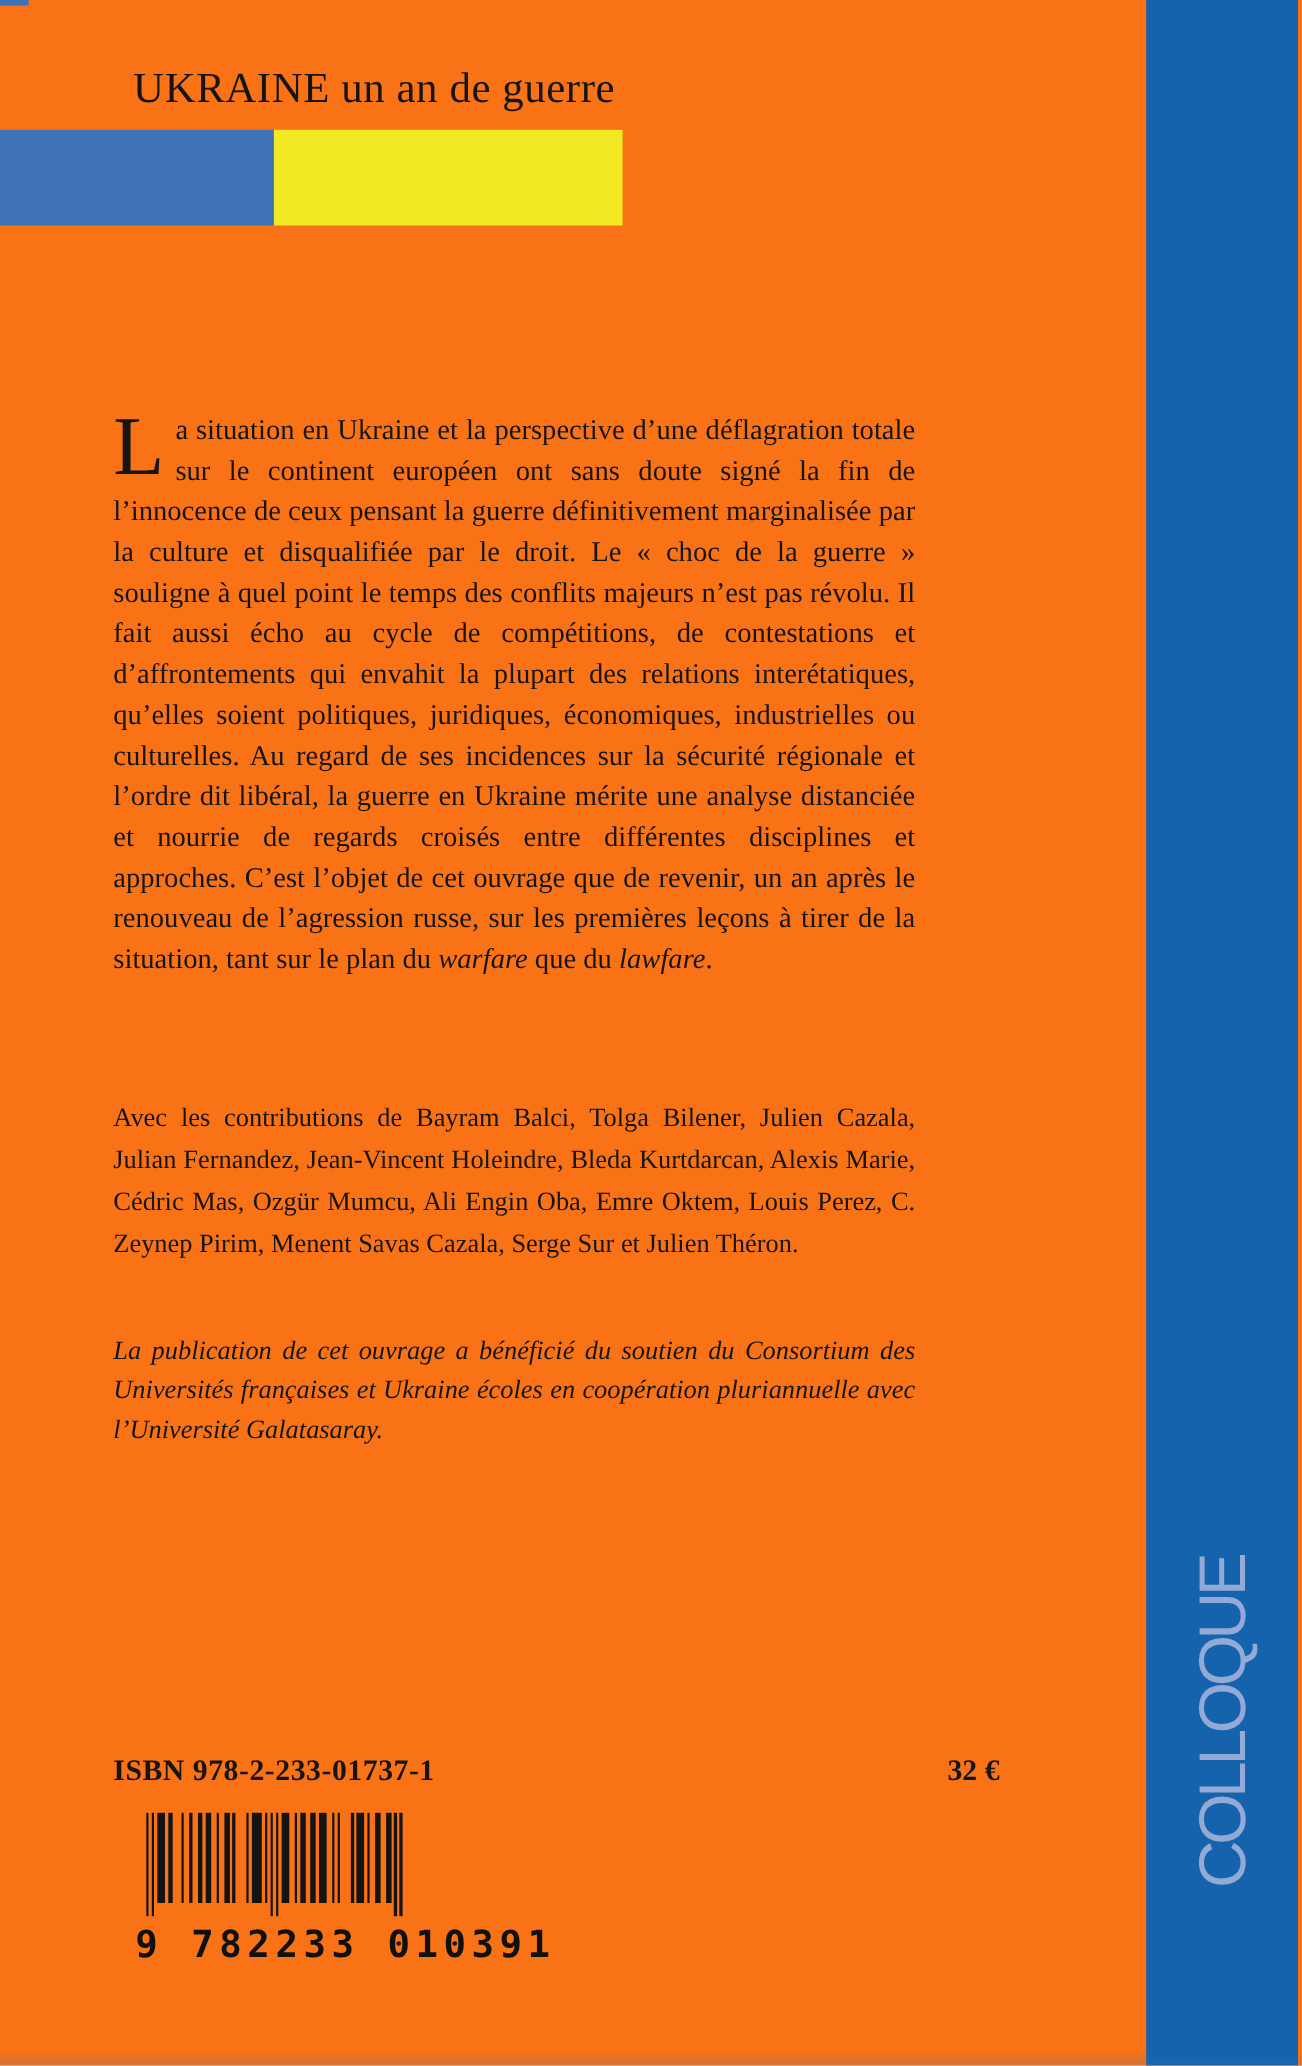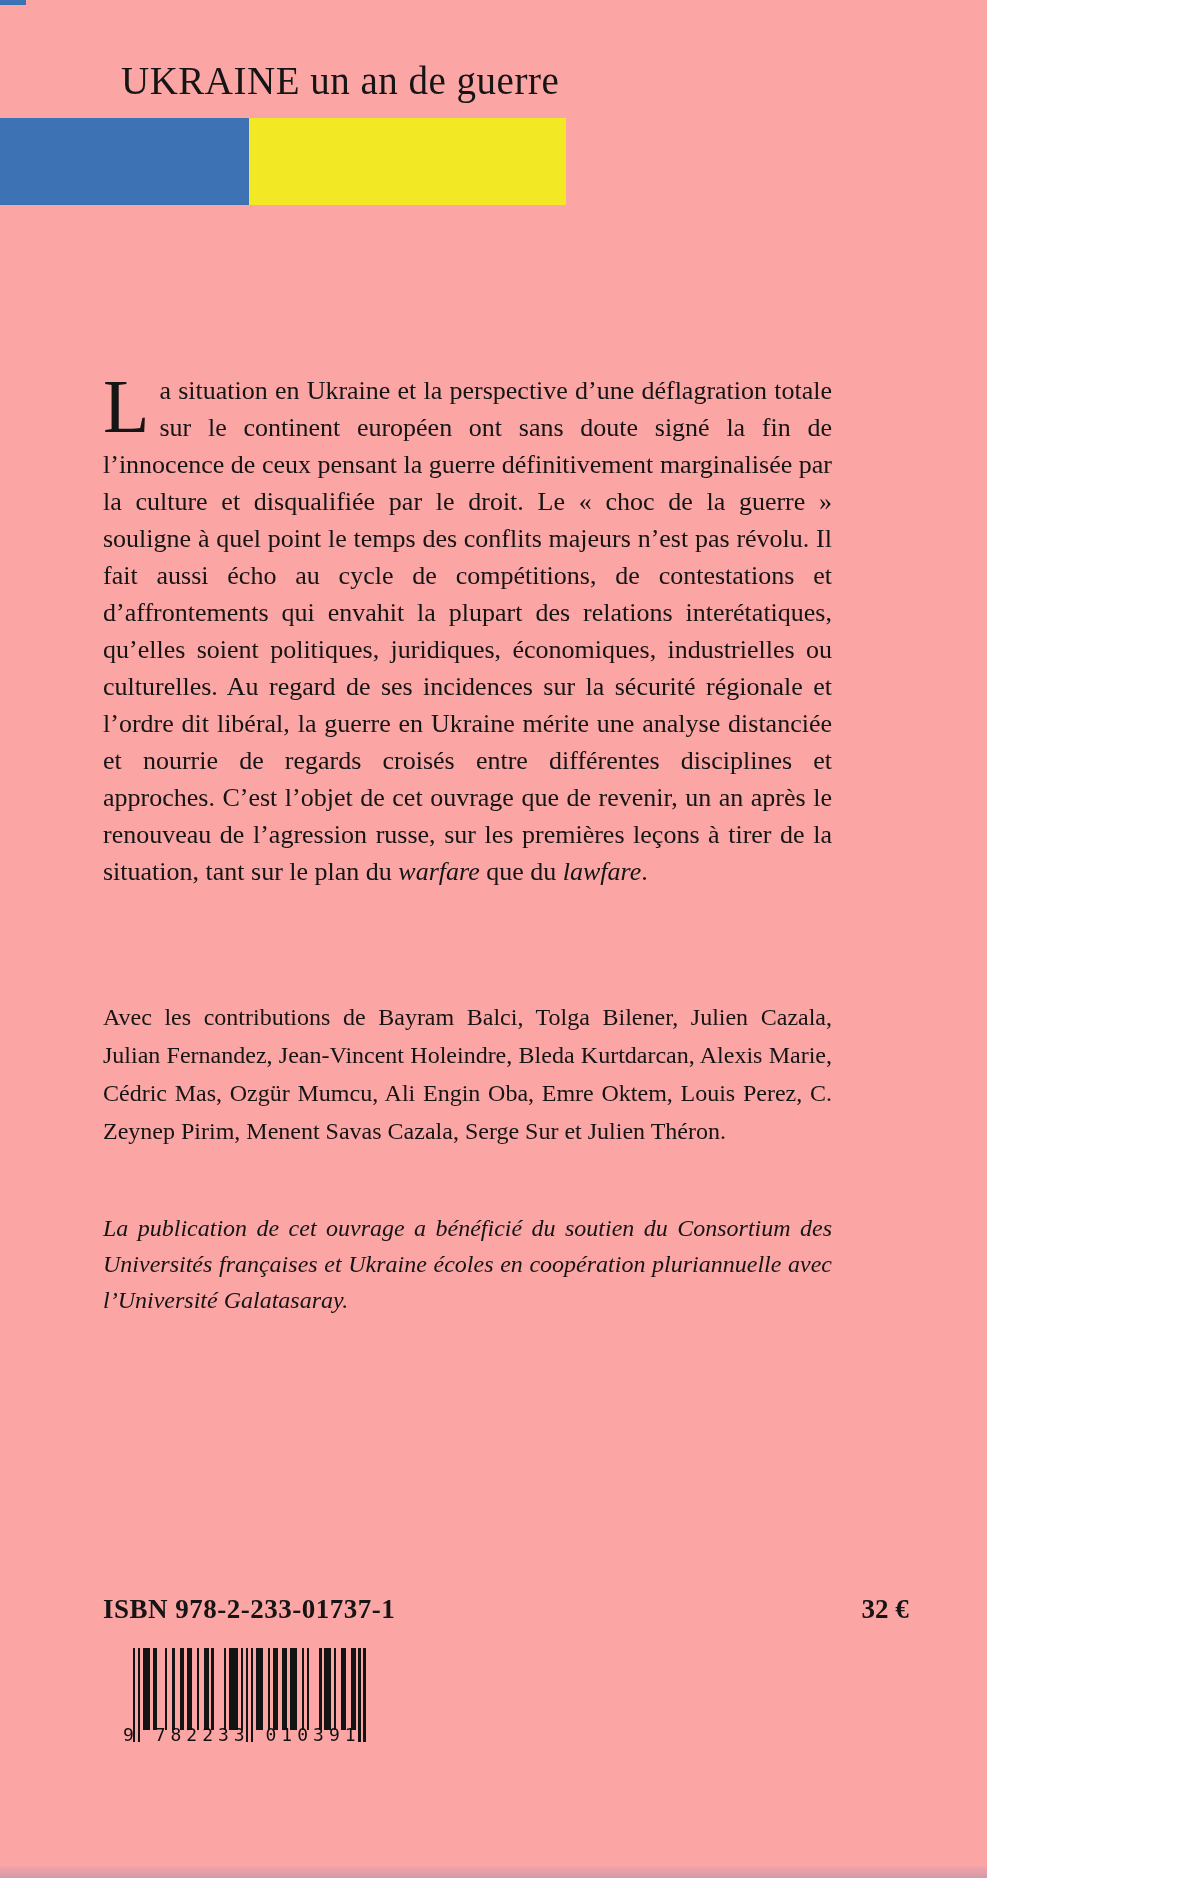--- a/index.html
+++ b/index.html
@@ -1,19 +1,19 @@
 <!DOCTYPE html>
 <html><head>
 <meta charset="utf-8">
 <style>
   html,body{margin:0;padding:0;background:#ffffff;}
   #cover{
     position:relative;
-    width:987px;height:1878px;
-    background:#fca5a5;
+    width:1184px;height:1878px;
+    background:#f97316;
     overflow:hidden;
     font-family:"Liberation Serif", serif;
     color:#151515;
   }
   
   .top-sliver{position:absolute;left:0;top:0;width:26px;height:5px;}
   
   .title{
     position:absolute;left:121px;top:58px;width:700px;
     font-size:39px;letter-spacing:0.5px;white-space:nowrap;
@@ -55,23 +55,23 @@
   }
   .price{
     position:absolute;left:785px;top:1594px;width:200px;
     text-align:center;font-size:27px;font-weight:600;
   }
   
   .barcode{position:absolute;left:123px;top:1648px;width:252px;height:112px;}
   .bars{position:absolute;left:10px;top:0;height:94px;}
   .bars .bar{position:absolute;top:0;}
   .barcode-digits{
-    position:absolute;left:0;top:76px;width:252px;
+    position:absolute;left:0;top:100px;width:252px;
     font-family:"DejaVu Sans Mono", monospace;
-    font-size:18px;letter-spacing:5px;font-weight:normal;
+    font-size:34px;letter-spacing:5px;font-weight:bold;
     color:#101010;white-space:nowrap;
   }
   
   .spine{position:absolute;top:0;height:1878px;}
   .spine-label{
     position:absolute;
     left:50%;bottom:162px;
     transform:translateX(-50%) rotate(180deg);
     writing-mode:vertical-rl;
     font-family:"Liberation Sans", sans-serif;

